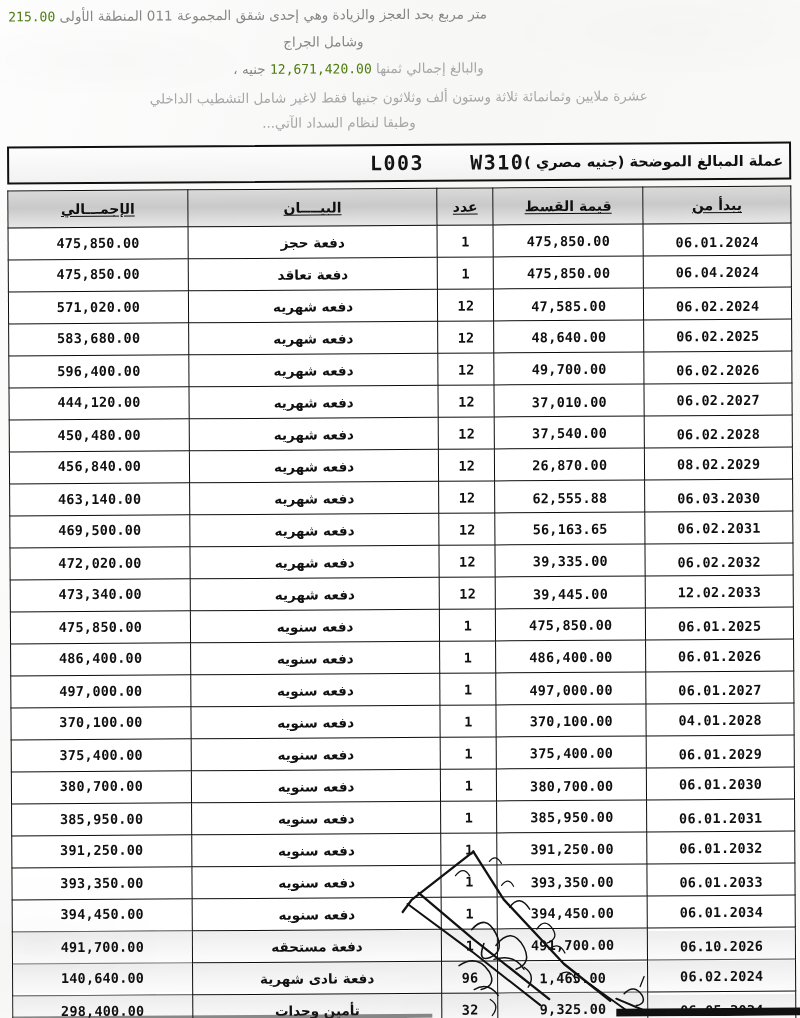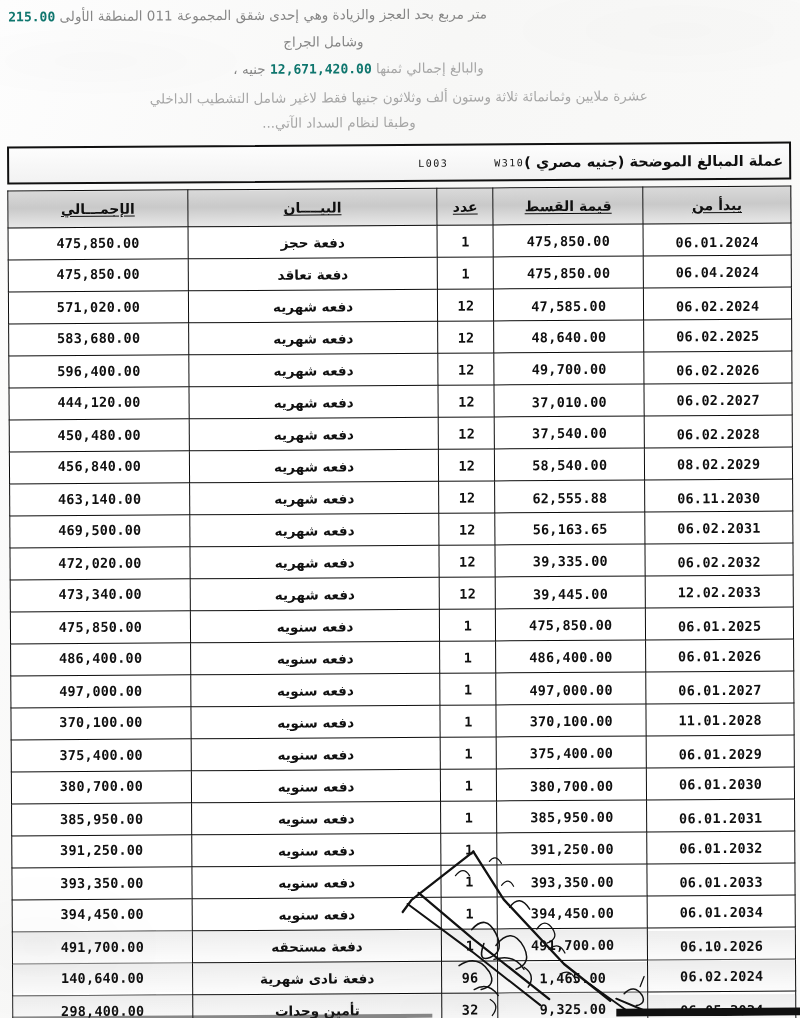--- a/index.html
+++ b/index.html
@@ -53,21 +53,21 @@
   }
   .intro-line.l1 { margin-top: 6px;  padding-left: 0;   text-align: left;  padding-right: 20px; }
   .intro-line.l2 { margin-top: 13px; text-align: center; padding-right: 150px; }
   .intro-line.l3 { margin-top: 14px; text-align: center; padding-right: 80px; }
   .intro-line.l4 { margin-top: 15px; text-align: center; padding-right: 0px; }
   .intro-line.l5 { margin-top: 12px; text-align: center; padding-right: 120px; }
 
   
   .faded  { color: #6d6d6d; opacity: .82; }
   .faded2 { color: #888888; opacity: .72; }
-  .ink    { color: #0f766e; font-weight: 700; }
+  .ink    { color: #4d7c0f; font-weight: 400; }
 
   .num-latin {
     font-family: "DejaVu Sans Mono", "Liberation Mono", monospace;
     font-size: 13px;
     letter-spacing: .3px;
   }
 
   
   .currency-banner {
     position: absolute;
@@ -92,22 +92,22 @@
   }
   .code-zone {
     display: flex;
     gap: 46px;
     margin-right: auto;
     padding-left: 430px;
     
   }
   .code-chip {
     font-family: "DejaVu Sans Mono", "Liberation Mono", monospace;
-    font-size: 10px;
-    font-weight: 400;
+    font-size: 20px;
+    font-weight: 700;
     letter-spacing: 1.5px;
     color: #141414;
   }
   .banner-smudge {
     position: absolute;
     top: 146px;
     right: 10px;
     width: 350px;
     height: 34px;
     background: linear-gradient(180deg, rgba(150,150,150,.30), rgba(120,120,120,.16) 55%, rgba(190,190,190,.08));
@@ -289,27 +289,27 @@
         </tr>
         <tr>
           <td class="cell-date">06.02.2028</td>
           <td class="cell-amt">37,540.00</td>
           <td class="cell-cnt">12</td>
           <td class="cell-desc">دفعه شهريه</td>
           <td class="cell-total">450,480.00</td>
         </tr>
         <tr>
           <td class="cell-date">08.02.2029</td>
-          <td class="cell-amt">58,540.00</td>
+          <td class="cell-amt">26,870.00</td>
           <td class="cell-cnt">12</td>
           <td class="cell-desc">دفعه شهريه</td>
           <td class="cell-total">456,840.00</td>
         </tr>
         <tr>
-          <td class="cell-date">06.11.2030</td>
+          <td class="cell-date">06.03.2030</td>
           <td class="cell-amt">62,555.88</td>
           <td class="cell-cnt">12</td>
           <td class="cell-desc">دفعه شهريه</td>
           <td class="cell-total">463,140.00</td>
         </tr>
         <tr>
           <td class="cell-date">06.02.2031</td>
           <td class="cell-amt">56,163.65</td>
           <td class="cell-cnt">12</td>
           <td class="cell-desc">دفعه شهريه</td>
@@ -344,21 +344,21 @@
           <td class="cell-total">486,400.00</td>
         </tr>
         <tr>
           <td class="cell-date">06.01.2027</td>
           <td class="cell-amt">497,000.00</td>
           <td class="cell-cnt">1</td>
           <td class="cell-desc">دفعه سنويه</td>
           <td class="cell-total">497,000.00</td>
         </tr>
         <tr>
-          <td class="cell-date">11.01.2028</td>
+          <td class="cell-date">04.01.2028</td>
           <td class="cell-amt">370,100.00</td>
           <td class="cell-cnt">1</td>
           <td class="cell-desc">دفعه سنويه</td>
           <td class="cell-total">370,100.00</td>
         </tr>
         <tr>
           <td class="cell-date">06.01.2029</td>
           <td class="cell-amt">375,400.00</td>
           <td class="cell-cnt">1</td>
           <td class="cell-desc">دفعه سنويه</td>

